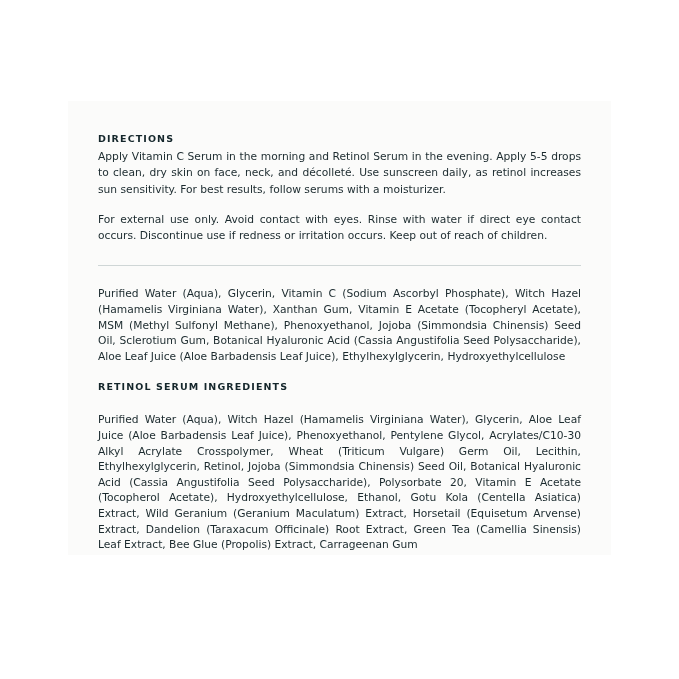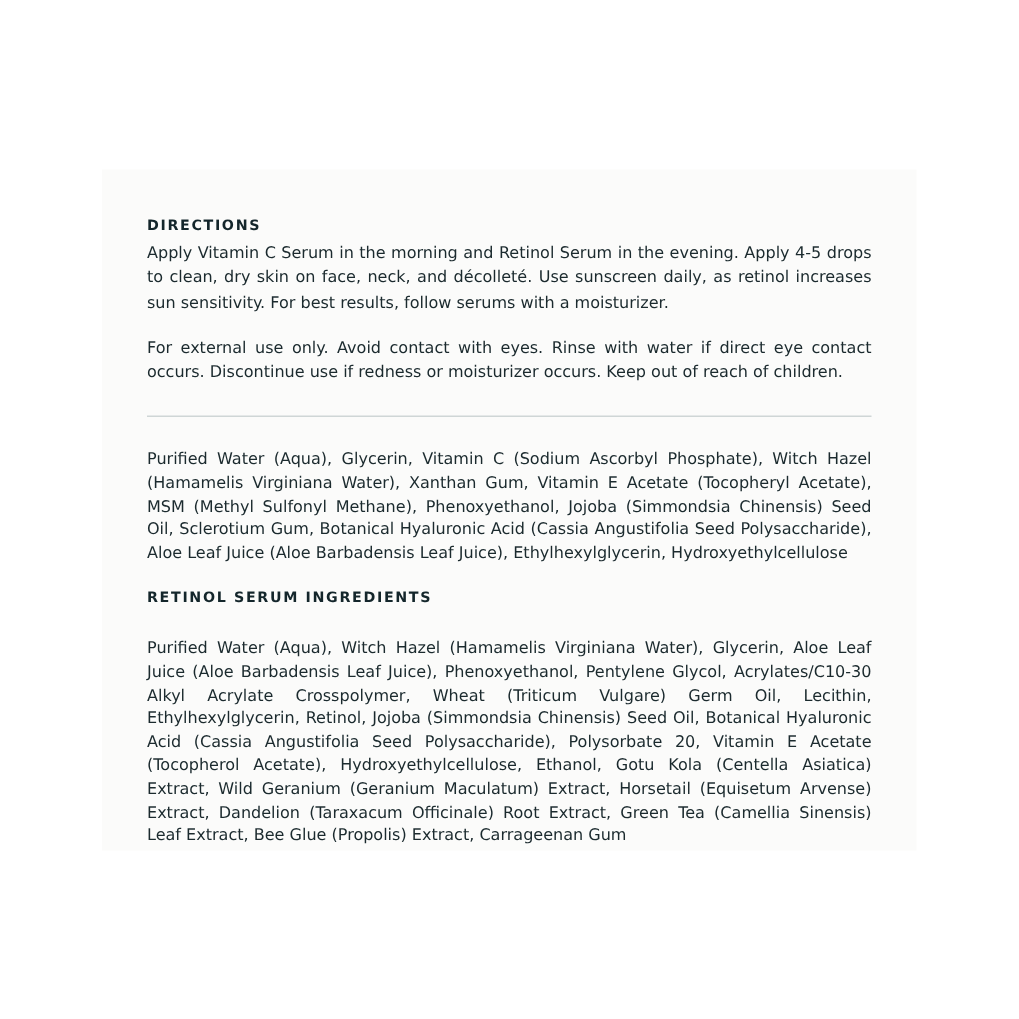--- a/index.html
+++ b/index.html
@@ -10,21 +10,21 @@
     width: 679px;
     height: 679px;
     background: #ffffff;
     font-family: "DejaVu Sans", "Liberation Sans", sans-serif;
     color: #1b2a2e;
     overflow: hidden;
   }
   .page {
     position: absolute;
     left: 68px;
-    top: 113px;
+    top: 101px;
     width: 543px;
     height: 454px;
     background: #fbfbfa;
     box-sizing: border-box;
     padding: 32px 30px 0 30px;
   }
   .section-title {
     font-size: 9.5px;
     font-weight: bold;
     letter-spacing: 1.1px;
@@ -57,23 +57,23 @@
     margin-top: 20px;
   }
 </style>
 </head>
 <body>
 
 <div class="page">
 
   <div>
     <div class="section-title">DIRECTIONS</div>
-    <p class="body-text">Apply Vitamin C Serum in the morning and Retinol Serum in the evening. Apply 4-5 drops to clean, dry skin on face, neck, and décolleté. Use sunscreen daily, as retinol increases sun sensitivity. For best results, follow serums with a moisturizer.</p>
+    <p class="body-text">Apply Vitamin C Serum in the morning and Retinol Serum in the evening. Apply 5-5 drops to clean, dry skin on face, neck, and décolleté. Use sunscreen daily, as retinol increases sun sensitivity. For best results, follow serums with a moisturizer.</p>
     <div class="para-gap"></div>
-    <p class="body-text">For external use only. Avoid contact with eyes. Rinse with water if direct eye contact occurs. Discontinue use if redness or moisturizer occurs. Keep out of reach of children.</p>
+    <p class="body-text">For external use only. Avoid contact with eyes. Rinse with water if direct eye contact occurs. Discontinue use if redness or irritation occurs. Keep out of reach of children.</p>
   </div>
 
   <hr class="divider">
 
   <div>
     <p class="body-text ingredients-text">Purified Water (Aqua), Glycerin, Vitamin C (Sodium Ascorbyl Phosphate), Witch Hazel (Hamamelis Virginiana Water), Xanthan Gum, Vitamin E Acetate (Tocopheryl Acetate), MSM (Methyl Sulfonyl Methane), Phenoxyethanol, Jojoba (Simmondsia Chinensis) Seed Oil, Sclerotium Gum, Botanical Hyaluronic Acid (Cassia Angustifolia Seed Polysaccharide), Aloe Leaf Juice (Aloe Barbadensis Leaf Juice), Ethylhexylglycerin, Hydroxyethylcellulose</p>
   </div>
 
   <div class="block-gap"></div>
 

